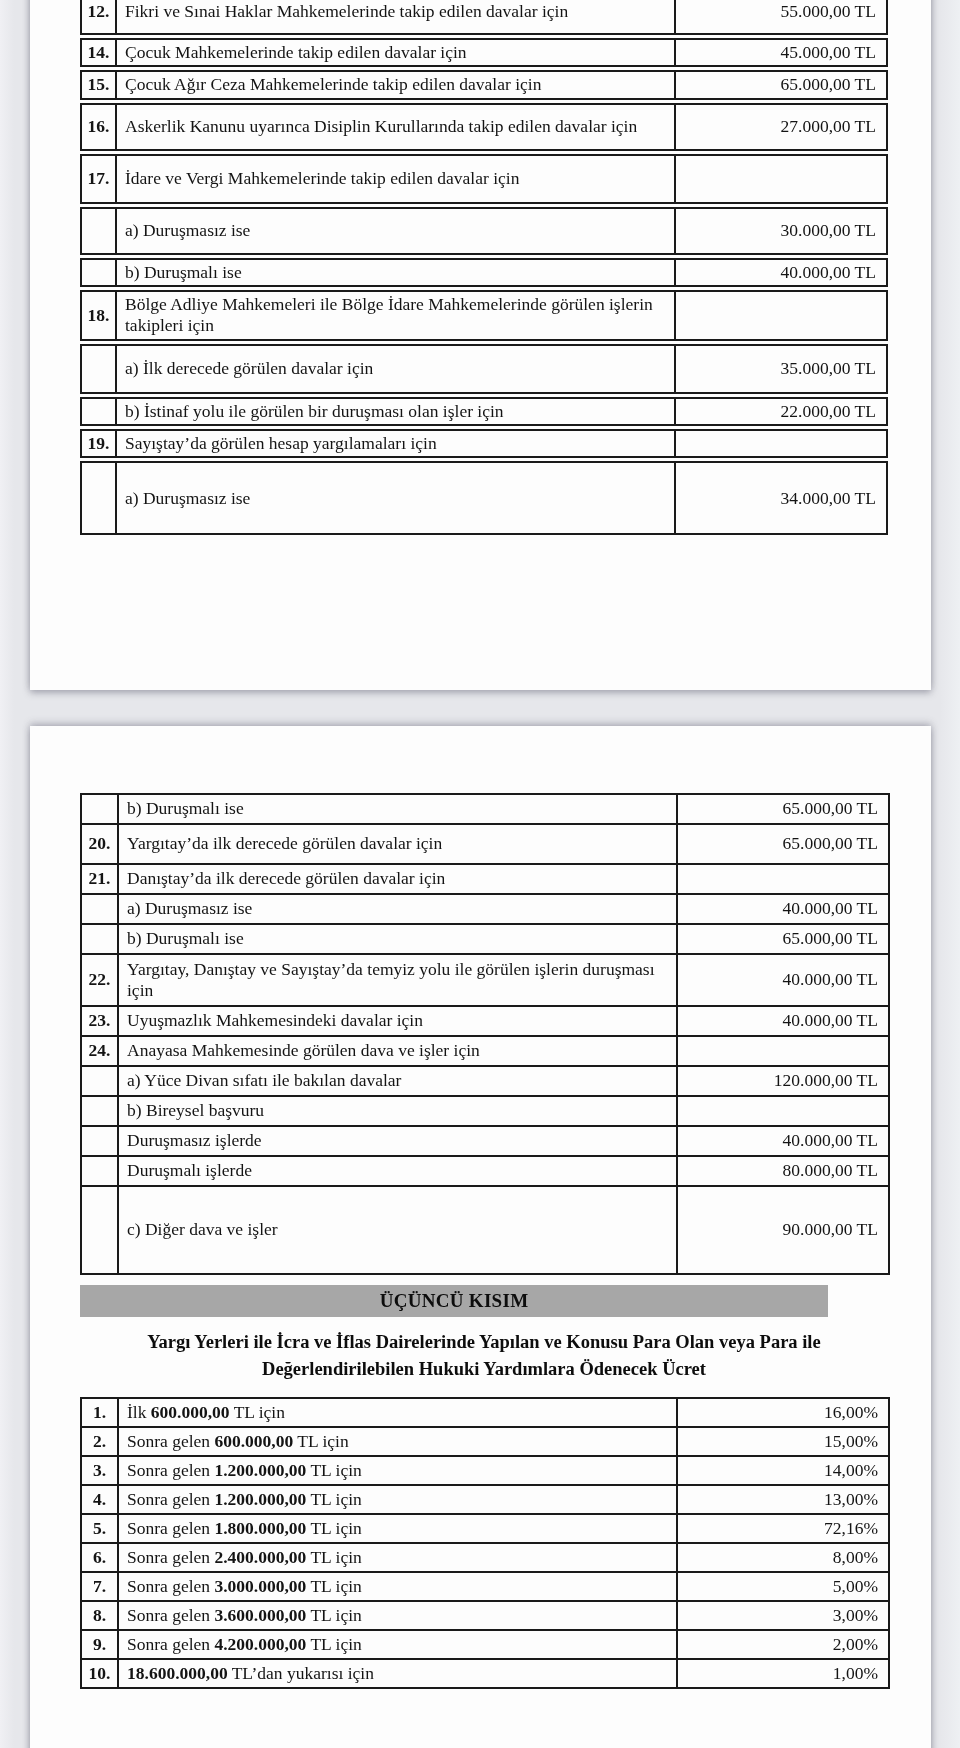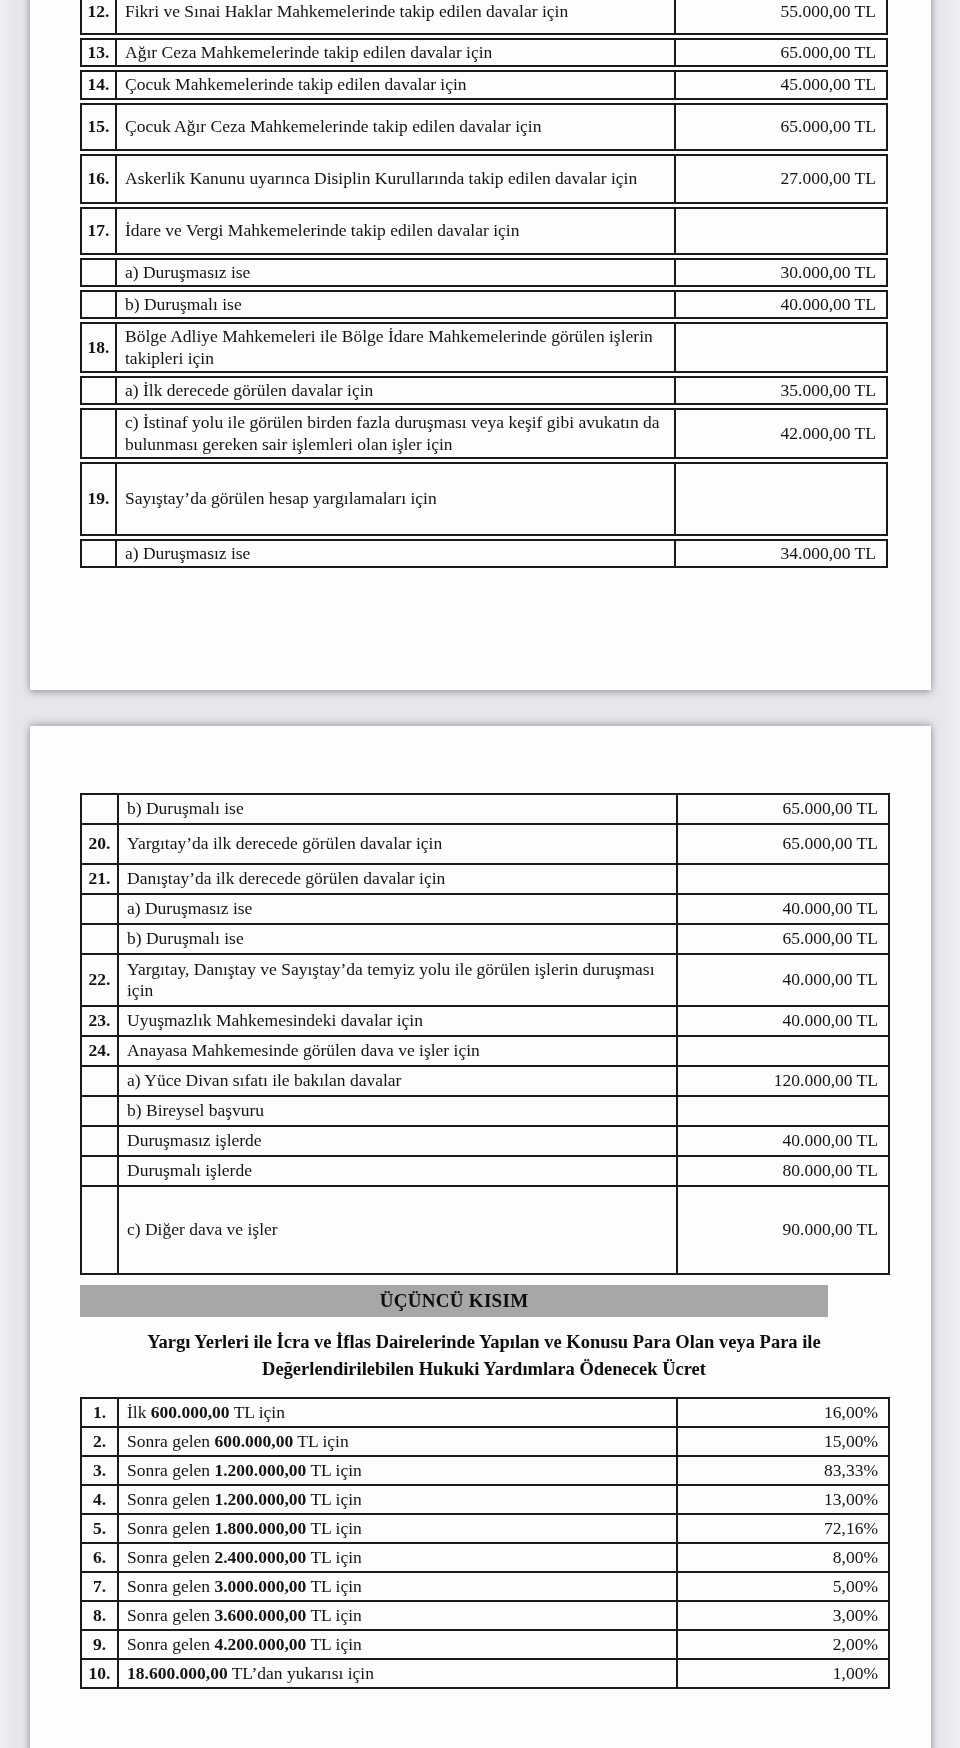--- a/index.html
+++ b/index.html
@@ -93,25 +93,20 @@
           <col class="c-desc">
           <col class="c-val">
         </colgroup>
       <tbody id="t1-body">
           <tr>
     <td class="no">12.</td>
     <td class="desc">Fikri ve Sınai Haklar Mahkemelerinde takip edilen davalar için</td>
     <td class="val">55.000,00 TL</td>
   </tr>
           <tr>
-    <td class="no">13.</td>
-    <td class="desc">Ağır Ceza Mahkemelerinde takip edilen davalar için</td>
-    <td class="val">65.000,00 TL</td>
-  </tr>
-          <tr>
     <td class="no">14.</td>
     <td class="desc">Çocuk Mahkemelerinde takip edilen davalar için</td>
     <td class="val">45.000,00 TL</td>
   </tr>
           <tr>
     <td class="no">15.</td>
     <td class="desc">Çocuk Ağır Ceza Mahkemelerinde takip edilen davalar için</td>
     <td class="val">65.000,00 TL</td>
   </tr>
           <tr>
@@ -139,22 +134,22 @@
     <td class="desc">Bölge Adliye Mahkemeleri ile Bölge İdare Mahkemelerinde görülen işlerin takipleri için</td>
     <td class="val"></td>
   </tr>
           <tr>
     <td class="no"></td>
     <td class="desc">a) İlk derecede görülen davalar için</td>
     <td class="val">35.000,00 TL</td>
   </tr>
           <tr>
     <td class="no"></td>
-    <td class="desc">c) İstinaf yolu ile görülen birden fazla duruşması veya keşif gibi avukatın da bulunması gereken sair işlemleri olan işler için</td>
-    <td class="val">42.000,00 TL</td>
+    <td class="desc">b) İstinaf yolu ile görülen bir duruşması olan işler için</td>
+    <td class="val">22.000,00 TL</td>
   </tr>
           <tr>
     <td class="no">19.</td>
     <td class="desc">Sayıştay’da görülen hesap yargılamaları için</td>
     <td class="val"></td>
   </tr>
           <tr>
     <td class="no"></td>
     <td class="desc">a) Duruşmasız ise</td>
     <td class="val">34.000,00 TL</td>
@@ -255,21 +250,21 @@
     <td class="val">16,00%</td>
   </tr>
           <tr>
     <td class="no">2.</td>
     <td class="desc"><span>Sonra gelen </span><b>600.000,00</b><span> TL için</span></td>
     <td class="val">15,00%</td>
   </tr>
           <tr>
     <td class="no">3.</td>
     <td class="desc"><span>Sonra gelen </span><b>1.200.000,00</b><span> TL için</span></td>
-    <td class="val">83,33%</td>
+    <td class="val">14,00%</td>
   </tr>
           <tr>
     <td class="no">4.</td>
     <td class="desc"><span>Sonra gelen </span><b>1.200.000,00</b><span> TL için</span></td>
     <td class="val">13,00%</td>
   </tr>
           <tr>
     <td class="no">5.</td>
     <td class="desc"><span>Sonra gelen </span><b>1.800.000,00</b><span> TL için</span></td>
     <td class="val">72,16%</td>

